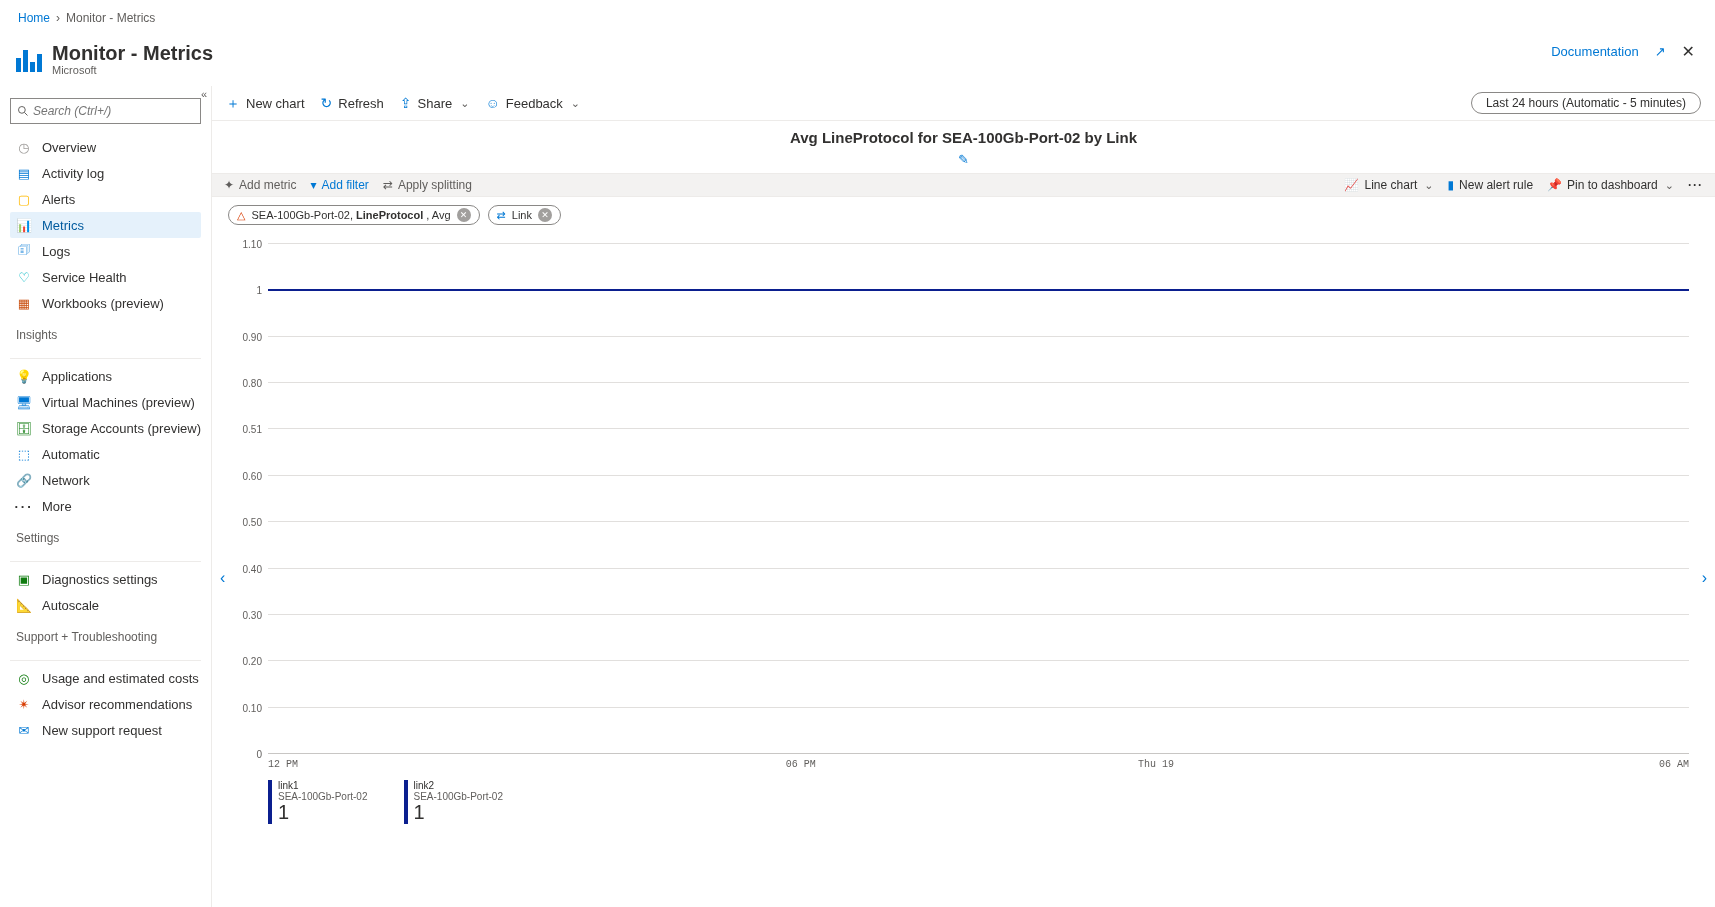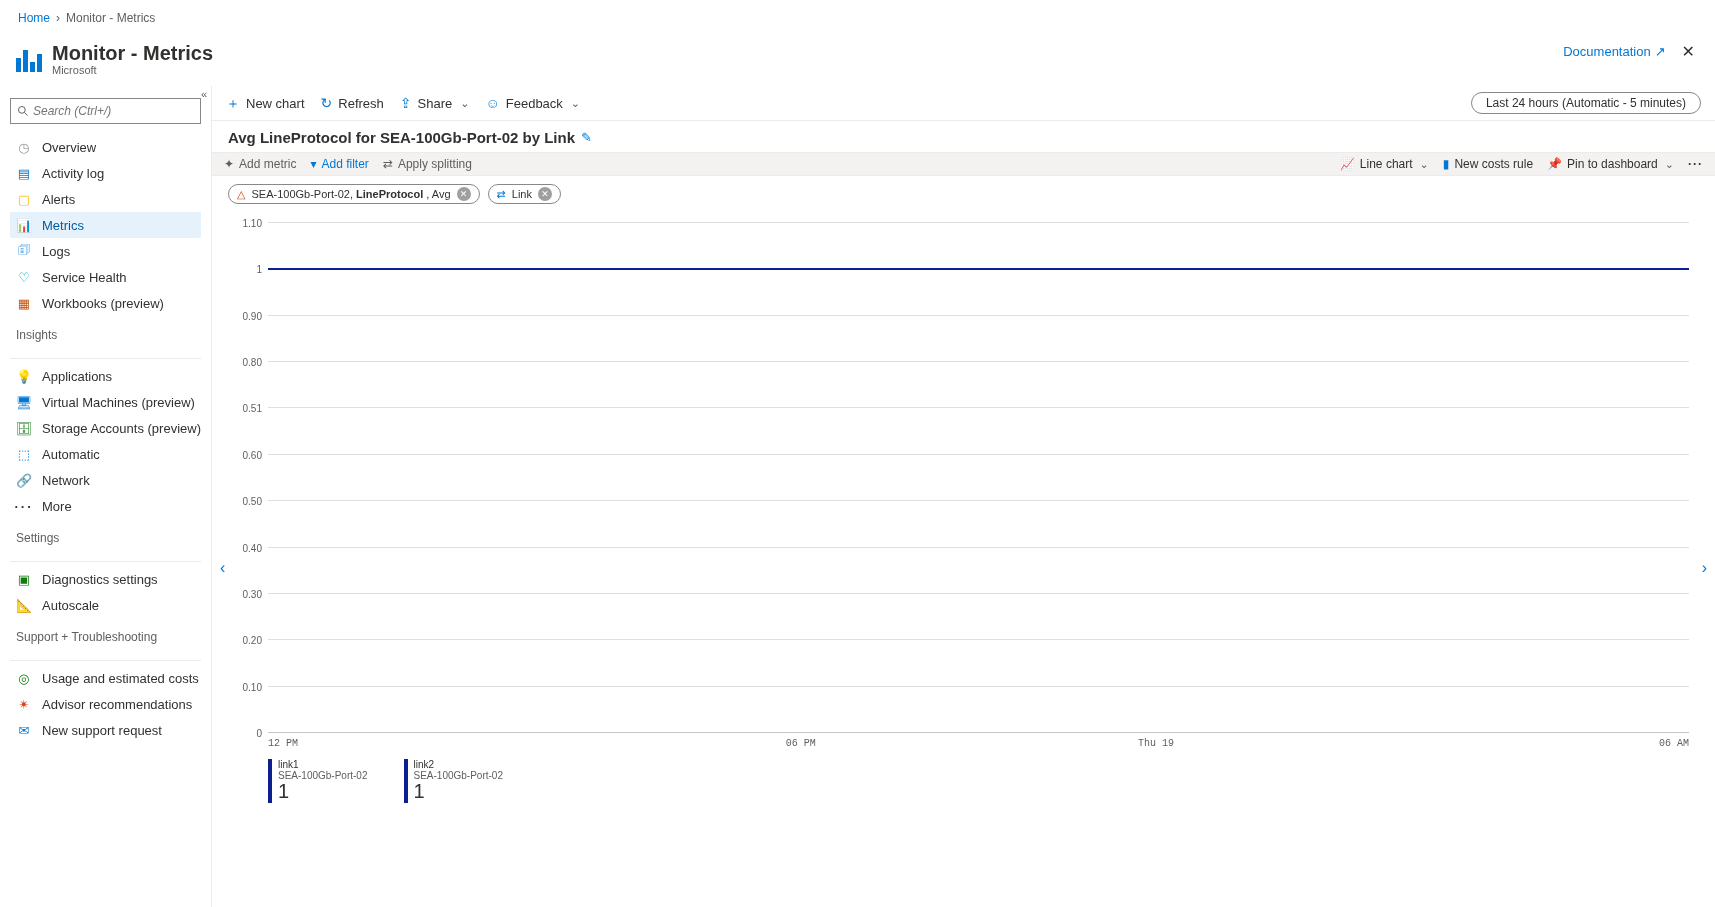--- a/index.html
+++ b/index.html
@@ -35,21 +35,21 @@
     display:flex; align-items:flex-end; gap:2px;
   }
   .brand-icon .bar{ width:5px; background:#0078d4; display:inline-block;}
   .brand-icon .b1{height:14px;}
   .brand-icon .b2{height:22px;}
   .brand-icon .b3{height:10px;}
   .brand-icon .b4{height:18px;}
   .page-title { font-size: 20px; font-weight: 600; line-height:1.1;}
   .page-subtitle { font-size: 11px; color: #605e5c; font-weight:400;}
   .header-right { margin-left:auto; display:flex; align-items:center; gap:12px;}
-  .doc-link { color:#0078d4; font-size:13px; display:flex; align-items:flex-start; gap:4px;}
+  .doc-link { color:#0078d4; font-size:13px; display:flex; align-items:flex-start; gap:16px;}
   .close-x { font-size:16px; color:#323130; cursor:pointer; padding:0 4px;}
   
   .layout { display:flex; height: calc(907px - 20px - 50px); }
   .sidebar {
     width: 212px;
     border-right:1px solid #edebe9;
     display:flex; flex-direction:column;
     padding: 8px 10px 0 10px;
     position:relative;
   }
@@ -84,21 +84,21 @@
     border-bottom:1px solid #edebe9;
     font-size:13px;
   }
   .tool-btn { display:flex; align-items:center; gap:6px; color:#323130; cursor:pointer;}
   .tool-btn .ico{ color:#0078d4; font-size:14px; line-height:1;}
   .time-pill {
     margin-left:auto;
     border:1px solid #8a8886; border-radius:14px;
     padding:3px 14px; font-size:12px; color:#323130;
   }
-  .chart-title-row { padding:8px 16px 6px 16px; display:flex; align-items:center; gap:6px;}
+  .chart-title-row { padding:8px 16px 6px 16px; display:flex; align-items:center; gap:6px;flex-direction:column;}
   .chart-title-row .t { font-size:15px; font-weight:600;}
   .chart-title-row .edit{ color:#0078d4; font-size:13px;}
   .filter-bar {
     background:#f3f2f1; display:flex; align-items:center;
     padding:4px 12px; gap:14px; font-size:12px;
     border-top:1px solid #edebe9; border-bottom:1px solid #edebe9;
   }
   .filter-bar .fb-right{ margin-left:auto; display:flex; align-items:center; gap:14px;}
   .fb-btn{ display:flex; align-items:center; gap:5px; color:#605e5c; cursor:pointer;}
   .fb-btn.primary{ color:#0078d4;}
@@ -327,21 +327,21 @@
         <span>⇄</span>
         <span>Apply splitting</span>
       </div>
       <div class="fb-right">
         <div class="fb-btn dark chevron">
           <span style="color:#0078d4">📈</span>
           <span>Line chart</span>
         </div>
         <div class="fb-btn dark">
           <span style="color:#0078d4">▮</span>
-          <span>New costs rule</span>
+          <span>New alert rule</span>
         </div>
         <div class="fb-btn dark chevron">
           <span style="color:#0078d4">📌</span>
           <span>Pin to dashboard</span>
         </div>
         <div class="ellipsis-btn">···</div>
       </div>
     </div>
 
     <div class="chips-row">

